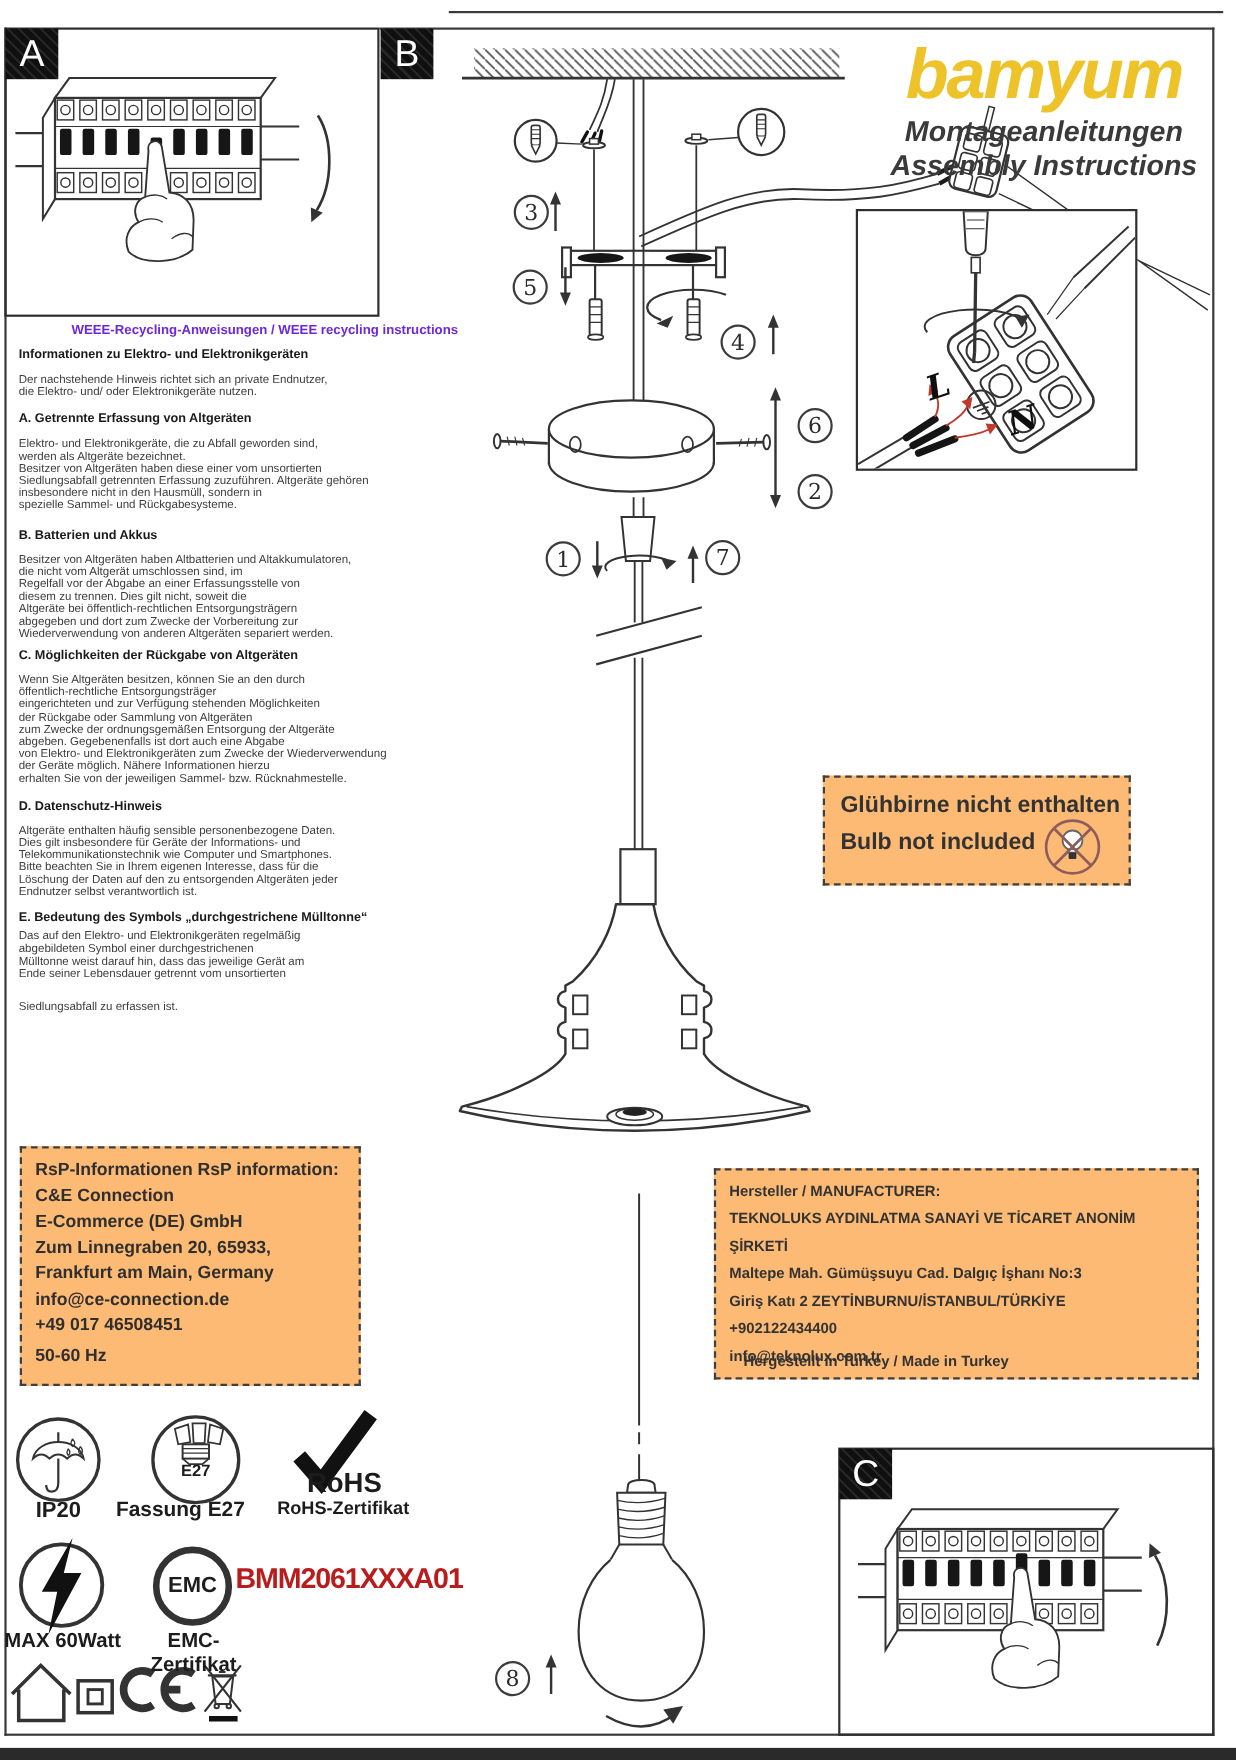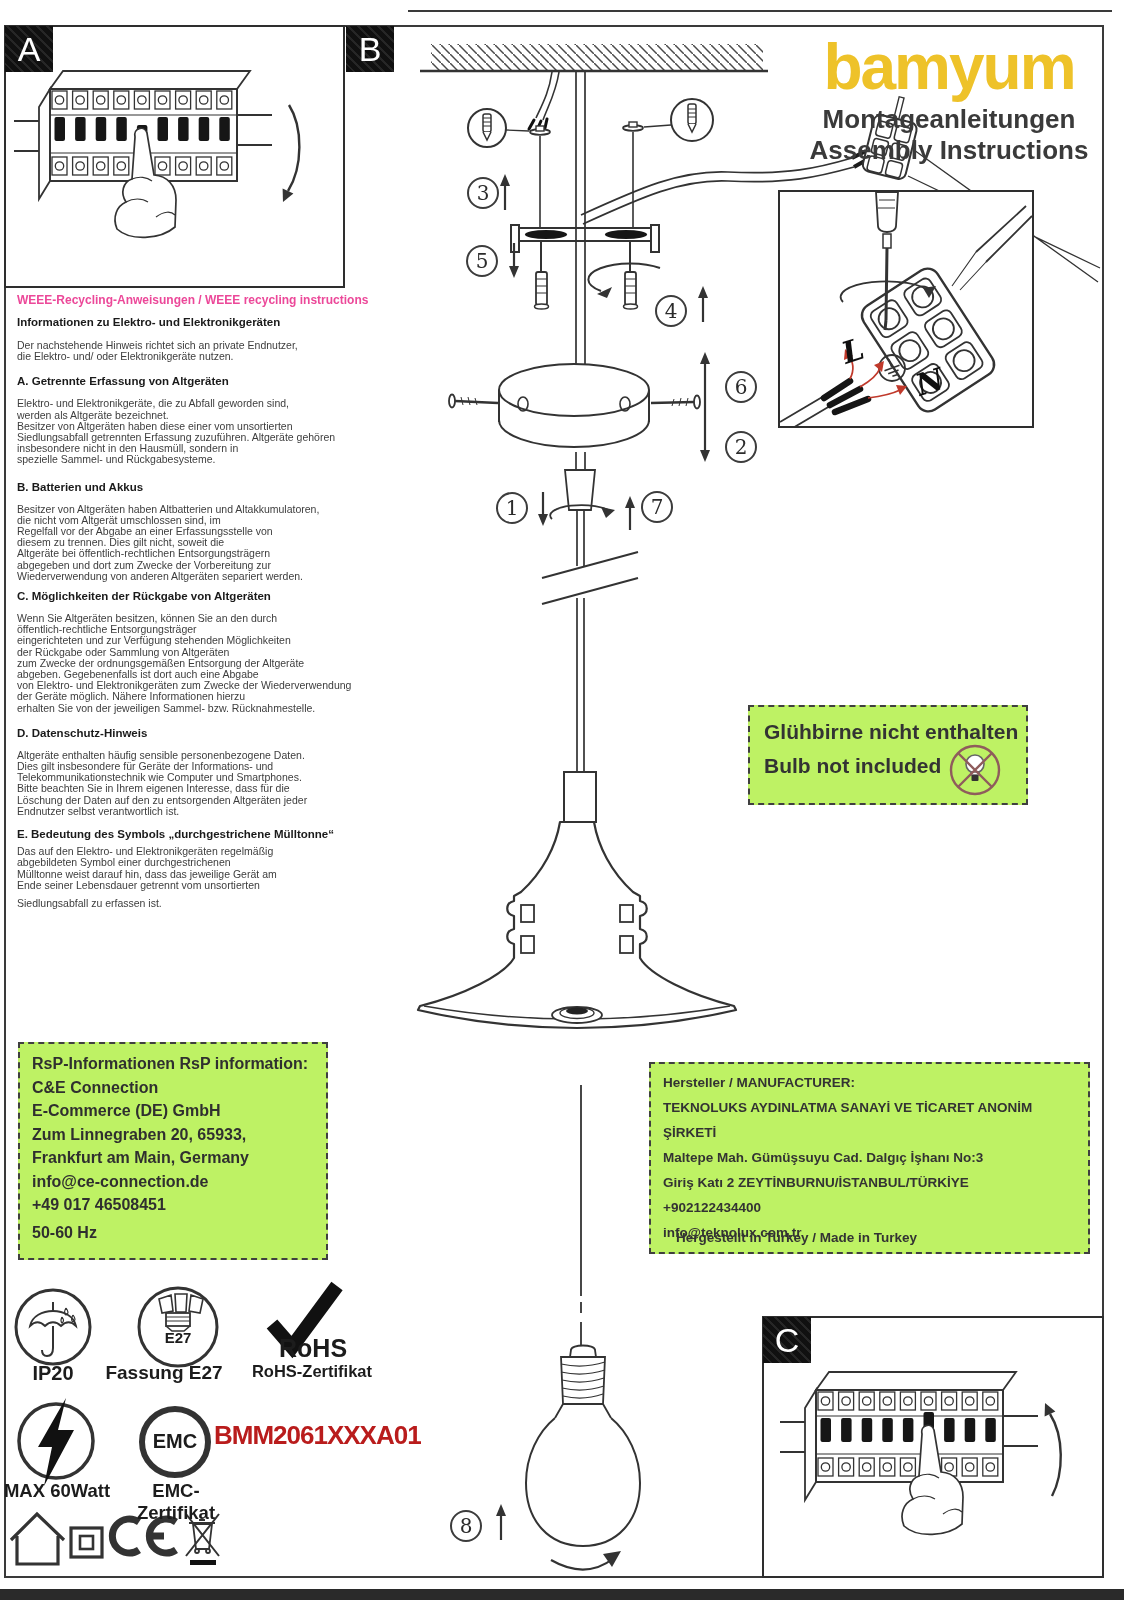--- a/index.html
+++ b/index.html
@@ -1,30 +1,30 @@
 <!DOCTYPE html>
 <html><head>
 <meta charset="utf-8">
 <style>
   html,body{margin:0;padding:0;background:#fff;}
   .page{position:relative;width:1124px;height:1600px;background:#fff;overflow:hidden;
         font-family:"Liberation Sans",sans-serif;color:#2e2e2e;}
   .abs{position:absolute;}
   .line{position:absolute;background:#3a3a3a;}
   .frame{position:absolute;border:2px solid #2e2e2e;box-sizing:border-box;}
-  .dashed{position:absolute;border:2.5px dashed #3f3f3f;box-sizing:border-box;background:#bef264;}
+  .dashed{position:absolute;border:2.5px dashed #3f3f3f;box-sizing:border-box;background:#fdba74;}
   .seclabel{position:absolute;width:48px;height:46px;display:flex;align-items:center;justify-content:center;
         color:#fff;font-size:34px;font-weight:400;z-index:6;
         background:repeating-linear-gradient(45deg,#101010 0 5px,#262626 5px 7px);}
   .step{position:absolute;width:32px;height:32px;border:2px solid #3c3c3c;border-radius:50%;
         background:#fff;display:flex;align-items:center;justify-content:center;
         font-family:"DejaVu Serif",serif;font-size:20px;color:#2b2b2b;z-index:5;box-sizing:border-box;}
   .weee{position:absolute;left:17px;top:293px;width:436px;z-index:4;}
   .weee h3{margin:0 0 10px 0;font-size:11.5px;line-height:13px;color:#1a1a1a;}
-  .weee .t{font-size:12px;font-weight:bold;line-height:14px;margin-bottom:9px;color:#ec4899;}
+  .weee .t{font-size:12px;font-weight:bold;line-height:14px;margin-bottom:9px;color:#6d28d9;margin-left:48px;}
   .weee p{margin:0;font-size:10.5px;line-height:11.2px;color:#3d3d3d;white-space:pre-line;}
   .lbl{position:absolute;font-weight:700;color:#1c1c1c;text-align:center;z-index:5;}
   svg{display:block;}
   text{font-family:"DejaVu Serif",serif;}
 </style>
 </head>
 <body>
 
 <div class="page">
 
@@ -277,21 +277,21 @@
         <path d="M126,152 C133,149 141,150 146,154 M120,175 C127,171 136,171 142,175 M150,190 C158,184 165,184 169,188" stroke-width="1.2"></path>
         <path d="M283,78 C297,100 297,140 282,164" stroke-width="2.4"></path>
         <polygon points="277,175 276.6,161.6 287.4,166.4" fill="#333" stroke="none"></polygon>
       </g>
     </svg>
   </div>
   <div class="seclabel" style="left:5px;top:26px;">A</div>
 
   <div class="seclabel" style="left:346px;top:26px;">B</div>
 
-  <div class="abs" style="left:790px;top:30px;width:318px;text-align:center;z-index:4;">
+  <div class="abs" style="left:790px;top:30px;width:318px;text-align:center;z-index:4;font-style:italic;">
     <div style="font-size:64px;font-weight:800;letter-spacing:-2px;color:#EEC229;line-height:74px;">bamyum</div>
     <div style="font-size:26px;font-weight:600;color:#3a3a3a;line-height:31px;">Montageanleitungen</div>
     <div style="font-size:26px;font-weight:600;color:#3a3a3a;line-height:31px;">Assembly Instructions</div>
   </div>
 
   <div class="frame" style="left:778px;top:190px;width:256px;height:238px;background:#fff;z-index:3;">
     <svg width="252" height="234" viewBox="0 0 252 234">
       <g stroke="#333" fill="none" stroke-width="1.8">
 
         <path d="M246,14 L196,60 M252,24 L206,70" stroke-width="1.8"></path>
@@ -376,21 +376,21 @@
 der Geräte möglich. Nähere Informationen hierzu
 erhalten Sie von der jeweiligen Sammel- bzw. Rücknahmestelle.</p>
     <h3>D. Datenschutz-Hinweis</h3>
     <p style="margin-bottom:11px;">Altgeräte enthalten häufig sensible personenbezogene Daten.
 Dies gilt insbesondere für Geräte der Informations- und
 Telekommunikationstechnik wie Computer und Smartphones.
  Bitte beachten Sie in Ihrem eigenen Interesse, dass für die
 Löschung der Daten auf den zu entsorgenden Altgeräten jeder
 Endnutzer selbst verantwortlich ist.</p>
     <h3 style="margin-bottom:5px;">E. Bedeutung des Symbols „durchgestrichene Mülltonne“</h3>
-    <p style="margin-bottom:7px;">Das auf den Elektro- und Elektronikgeräten regelmäßig
+    <p style="margin-bottom:19px;">Das auf den Elektro- und Elektronikgeräten regelmäßig
  abgebildeten Symbol einer durchgestrichenen
 Mülltonne weist darauf hin, dass das jeweilige Gerät am
 Ende seiner Lebensdauer getrennt vom unsortierten</p>
     <p>Siedlungsabfall zu erfassen ist.</p>
   </div>
 
   <div class="step" style="left:496px;top:492px;">1</div>
   <div class="step" style="left:725px;top:431px;">2</div>
   <div class="step" style="left:467px;top:177px;">3</div>
   <div class="step" style="left:655px;top:295px;">4</div>

